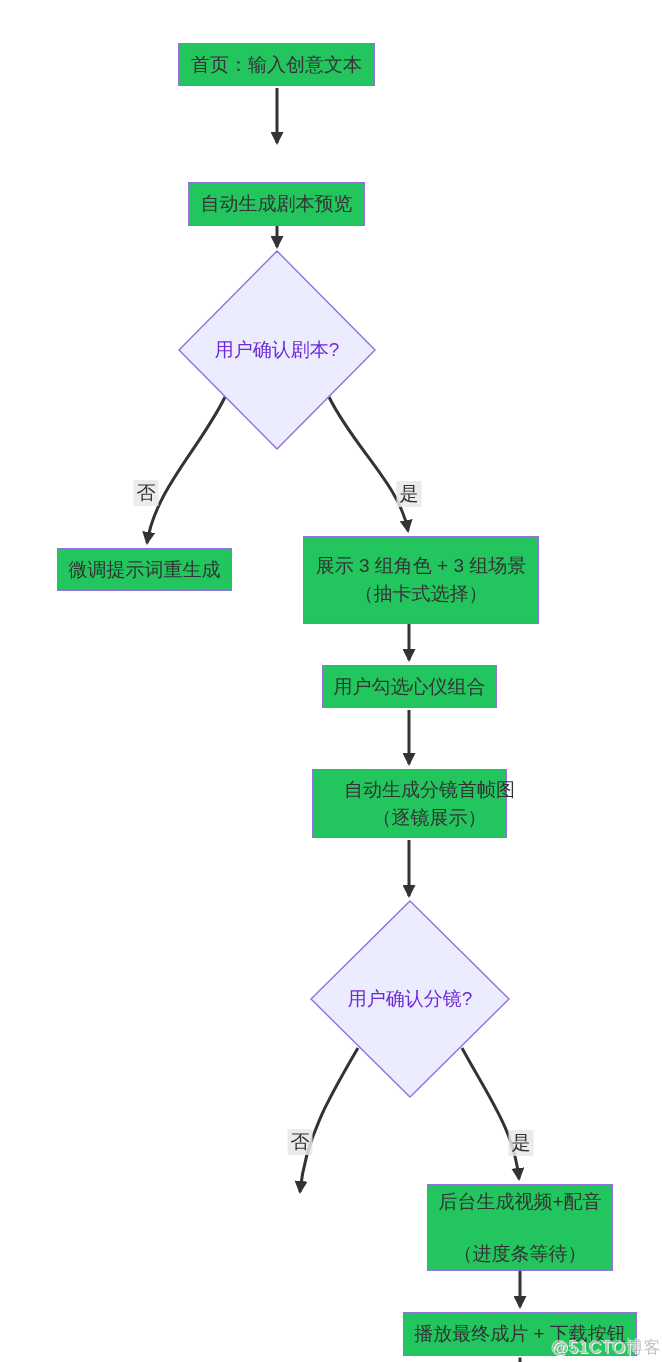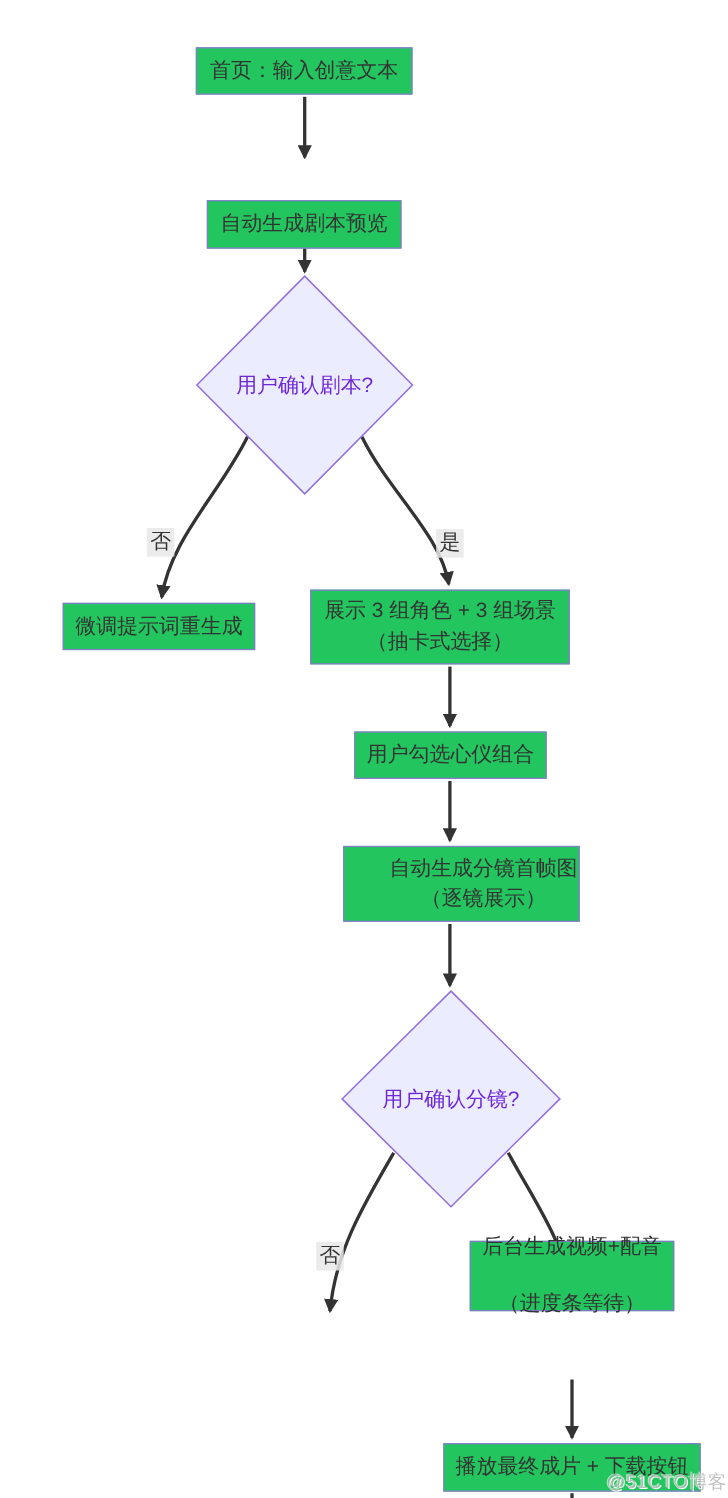--- a/index.html
+++ b/index.html
@@ -23,25 +23,25 @@
   }
   .edge-label{
     position:absolute;transform:translate(-50%,-50%);
     background:rgba(232,232,232,0.85);padding:0 3px;
     font-size:19px;line-height:26px;color:#333333;white-space:nowrap;
   }
   
   .n-home   {left:178px;top:43px;  width:197px;height:43px;}
   .n-preview{left:188px;top:146px; width:177px;height:44px;margin-top:36px;}
   .n-regen  {left:57px; top:548px; width:175px;height:43px;}
-  .n-cards  {left:282px;top:536px; width:236px;height:68px;}
+  .n-cards  {left:303px;top:536px; width:236px;height:88px;}
   .n-combo  {left:322px;top:665px; width:175px;height:43px;}
-  .n-frames {left:312px;top:769px; width:215px;height:69px;padding-left:40px;}
+  .n-frames {left:312px;top:769px; width:195px;height:69px;padding-left:40px;}
   .n-redraw {left:231px;top:1197px;width:136px;height:43px;}
-  .n-render {left:427px;top:1128px;width:186px;height:64px;gap:24px;}
+  .n-render {left:427px;top:1184px;width:186px;height:87px;gap:24px;}
   .n-final  {left:403px;top:1312px;width:234px;height:44px;}
   .dl-script    {left:177px;top:336px;width:200px;height:28px;}
   .dl-storyboard{left:310px;top:985px;width:200px;height:28px;}
   .el-no1 {left:146px;top:493px;}
   .el-yes1{left:409px;top:494px;}
   .el-no2 {left:300px;top:1142px;}
   .el-yes2{left:521px;top:1143px;}
   .watermark{
     position:absolute;right:1px;bottom:3px;font-size:17px;letter-spacing:0.5px;
     color:rgba(185,185,185,0.85);

